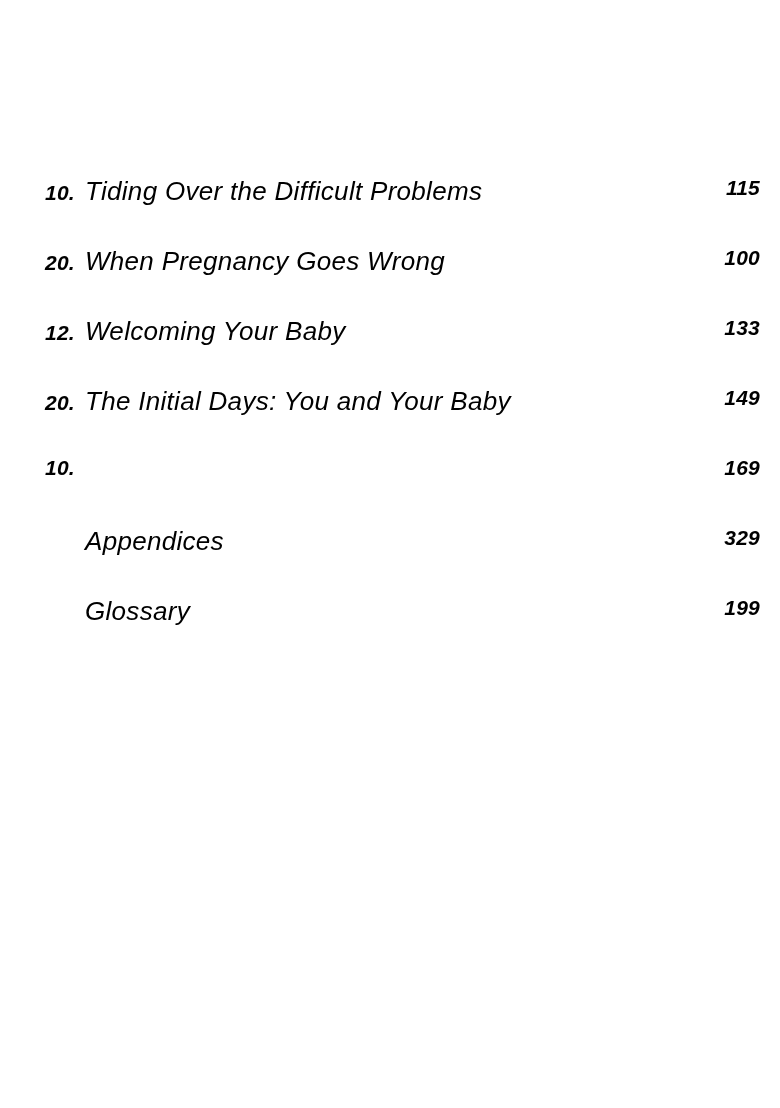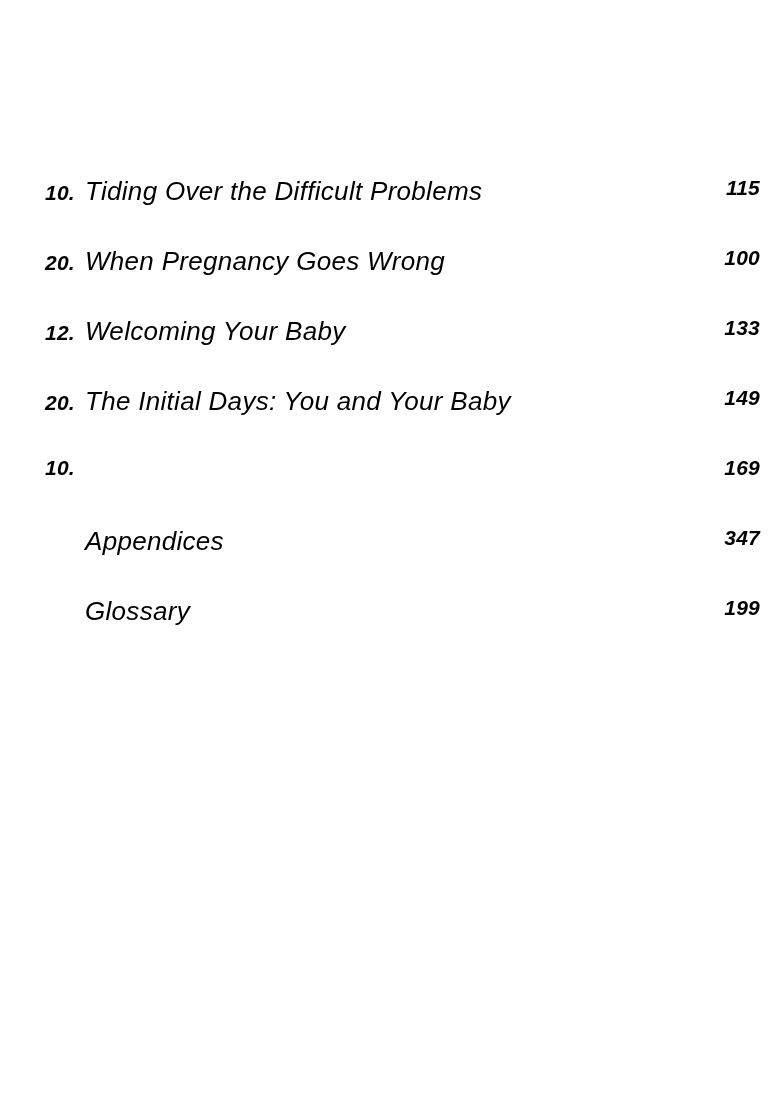--- a/index.html
+++ b/index.html
@@ -125,21 +125,21 @@
       <div class="spacer"></div>
       <span class="page-num">169</span>
     </div>
 
     <div class="toc-entry plain">
       <div class="entry-left">
 
         <span class="title">Appendices</span>
       </div>
       <div class="spacer"></div>
-      <span class="page-num">347</span>
+      <span class="page-num">329</span>
     </div>
 
     <div class="toc-entry plain">
       <div class="entry-left">
 
         <span class="title">Glossary</span>
       </div>
       <div class="spacer"></div>
       <span class="page-num">199</span>
     </div>

